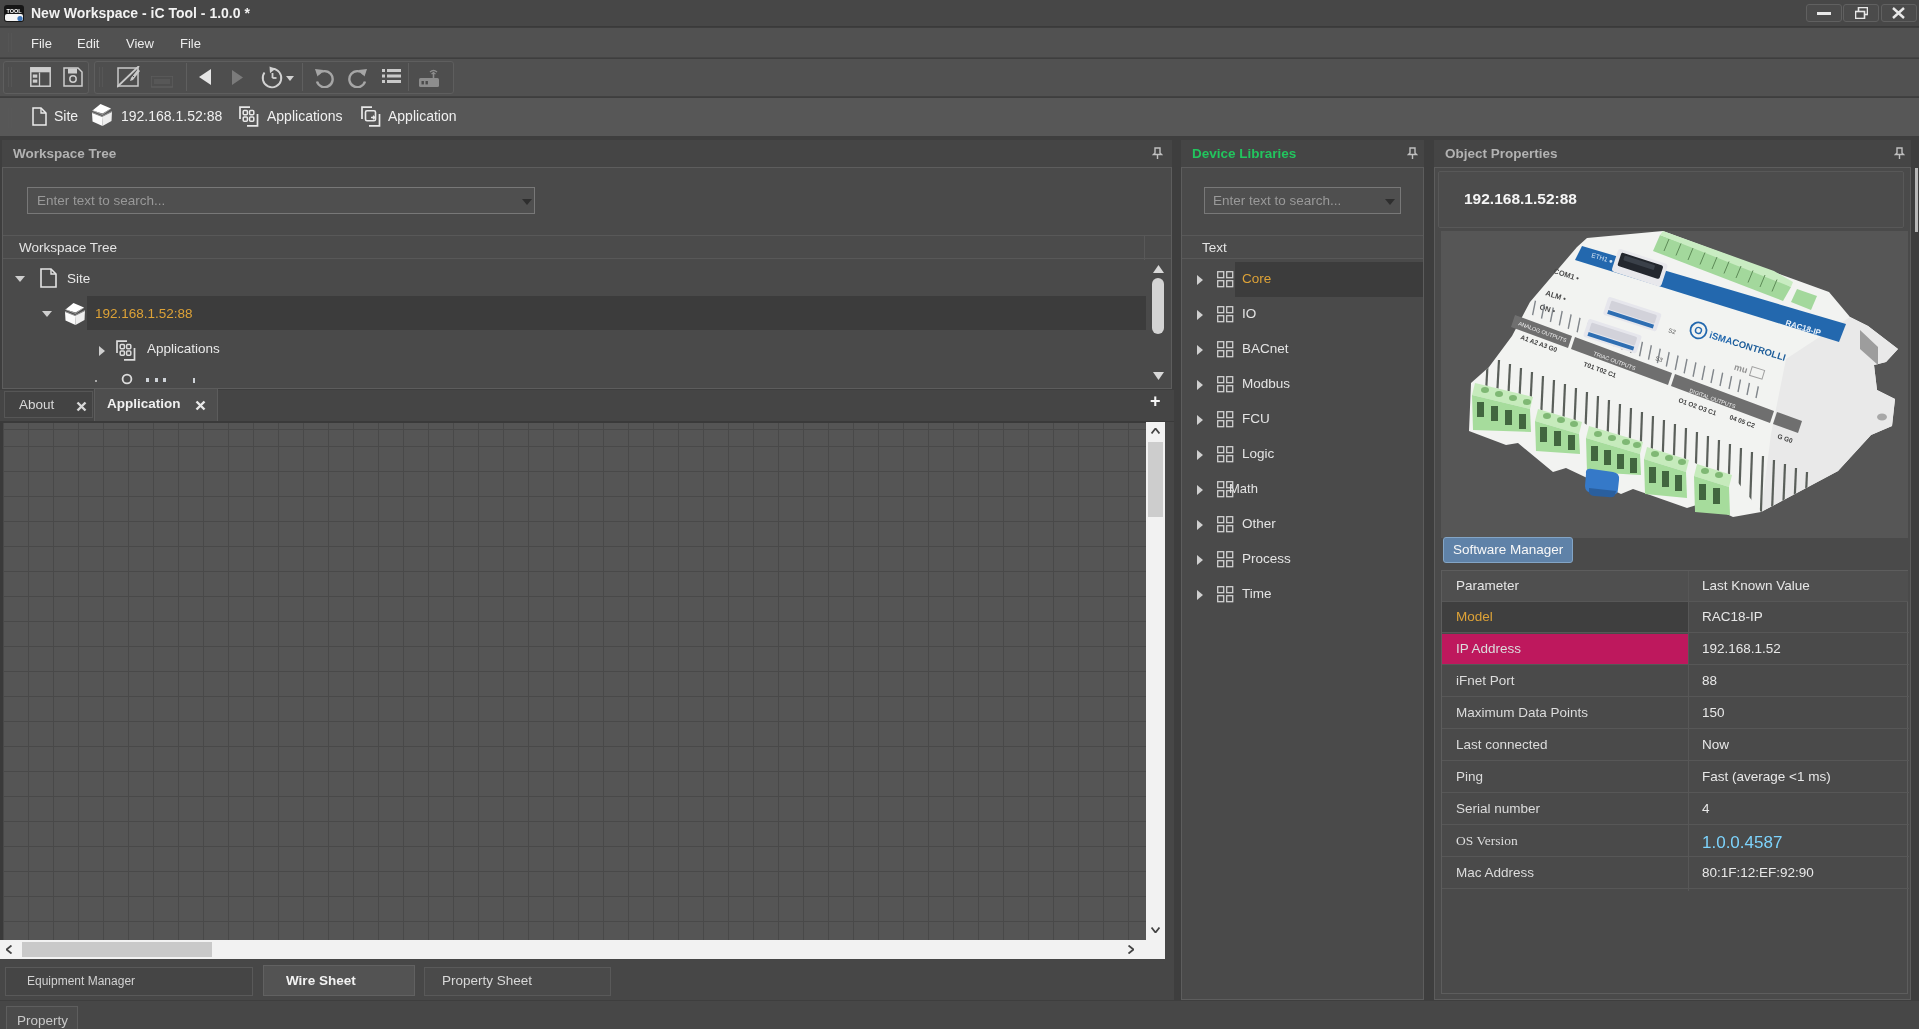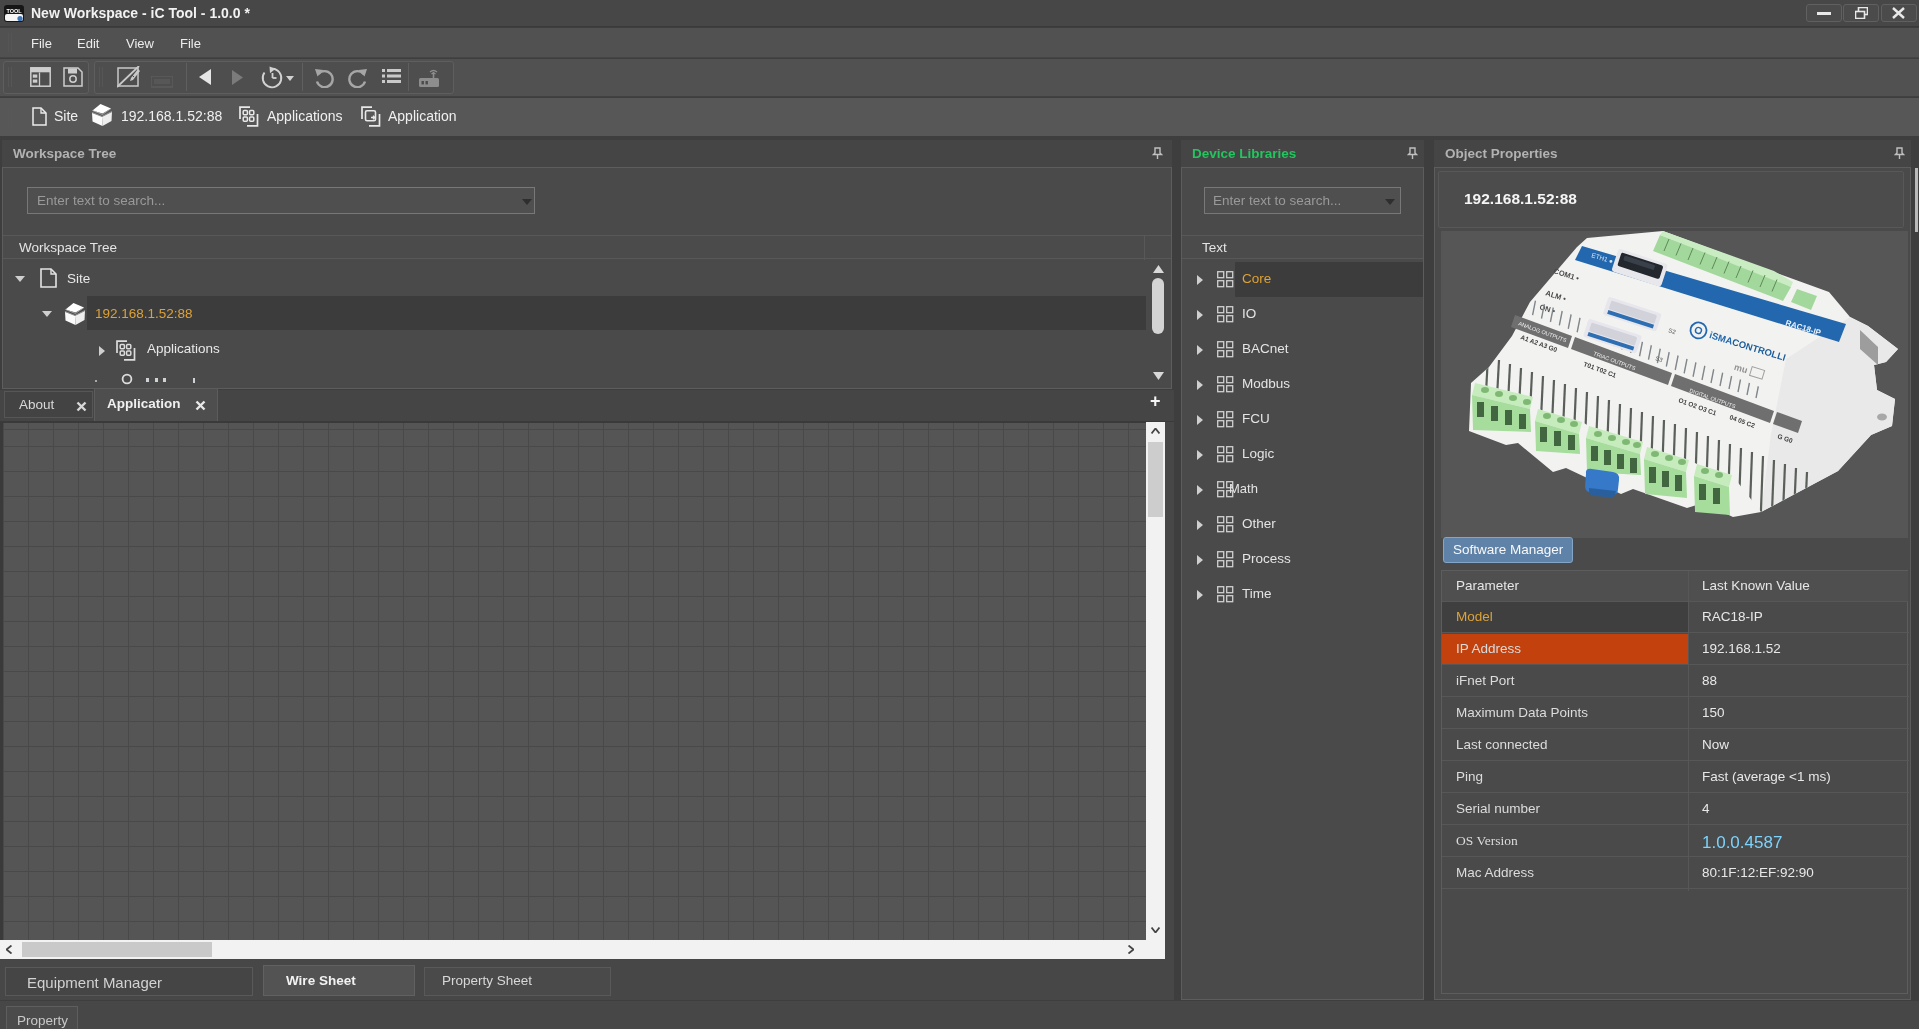--- a/index.html
+++ b/index.html
@@ -302,21 +302,21 @@
         <polyline points="5.5,0.5 0.5,4.5 5.5,8.5" fill="none" stroke="#444" stroke-width="1.8"></polyline>
       </svg>
     <div class="abs" style="left:22px;top:2px;width:190px;height:15px;background:#c9c9c9;"></div>
     <svg class="abs" style="left:1128px;top:5px;" width="6" height="9">
         <polyline points="0.5,0.5 5.5,4.5 0.5,8.5" fill="none" stroke="#444" stroke-width="1.8"></polyline>
       </svg>
   </div>
 
   <div class="abs" style="left:0;top:569px;width:1174px;height:41px;background:#474747;">
     <div class="abs" style="left:5px;top:8px;width:248px;height:29px;background:#454545;border:1px solid #595959;">
-      <div class="abs" style="left:21px;top:6px;font-size:15px;color:#d2d2d2;">Equipment Manager</div>
+      <div class="abs" style="left:21px;top:6px;font-size:12px;color:#d2d2d2;">Equipment Manager</div>
     </div>
     <div class="abs" style="left:263px;top:6px;width:152px;height:31px;background:#535353;border:1px solid #616161;">
       <div class="abs bold" style="left:22px;top:7px;font-size:13.5px;color:#f2f2f2;">Wire Sheet</div>
     </div>
     <div class="abs" style="left:424px;top:8px;width:187px;height:29px;background:#4a4a4a;border:1px solid #595959;">
       <div class="abs" style="left:17px;top:5px;font-size:13.5px;color:#d8d8d8;">Property Sheet</div>
     </div>
   </div>
 </div>
 
@@ -702,21 +702,21 @@
     <div class="abs" style="left:247px;top:0;width:219px;height:31px;background:#4f4f4f;border-bottom:1px solid #575757;">
       <div class="abs" style="left:13px;top:7px;color:#e6e6e6;font-size:13.5px;">Last Known Value</div>
     </div>
     <div class="abs" style="left:246px;top:0;width:1px;height:320px;background:#575757;"></div>
     <div class="abs" style="left:0;top:31px;width:246px;height:31px;background:#3f3f3f;border-bottom:1px solid #575757;">
       <div class="abs" style="left:14px;top:7px;color:#dda237;font-size:13.5px;">Model</div>
     </div>
     <div class="abs" style="left:247px;top:31px;width:220px;height:31px;border-bottom:1px solid #575757;">
       <div class="abs" style="left:13px;top:7px;color:#e8e8e8;font-size:13.5px;">RAC18-IP</div>
     </div>
-    <div class="abs" style="left:0;top:63px;width:246px;height:31px;background:#c2410c;border-bottom:1px solid #575757;">
+    <div class="abs" style="left:0;top:63px;width:246px;height:31px;background:#be185d;border-bottom:1px solid #575757;">
       <div class="abs" style="left:14px;top:7px;color:#dcdcdc;font-size:13.5px;">IP Address</div>
     </div>
     <div class="abs" style="left:247px;top:63px;width:220px;height:31px;border-bottom:1px solid #575757;">
       <div class="abs" style="left:13px;top:7px;color:#e8e8e8;font-size:13.5px;">192.168.1.52</div>
     </div>
     <div class="abs" style="left:0;top:95px;width:246px;height:31px;background:#4a4a4a;border-bottom:1px solid #575757;">
       <div class="abs" style="left:14px;top:7px;color:#dcdcdc;font-size:13.5px;">iFnet Port</div>
     </div>
     <div class="abs" style="left:247px;top:95px;width:220px;height:31px;border-bottom:1px solid #575757;">
       <div class="abs" style="left:13px;top:7px;color:#e8e8e8;font-size:13.5px;">88</div>

